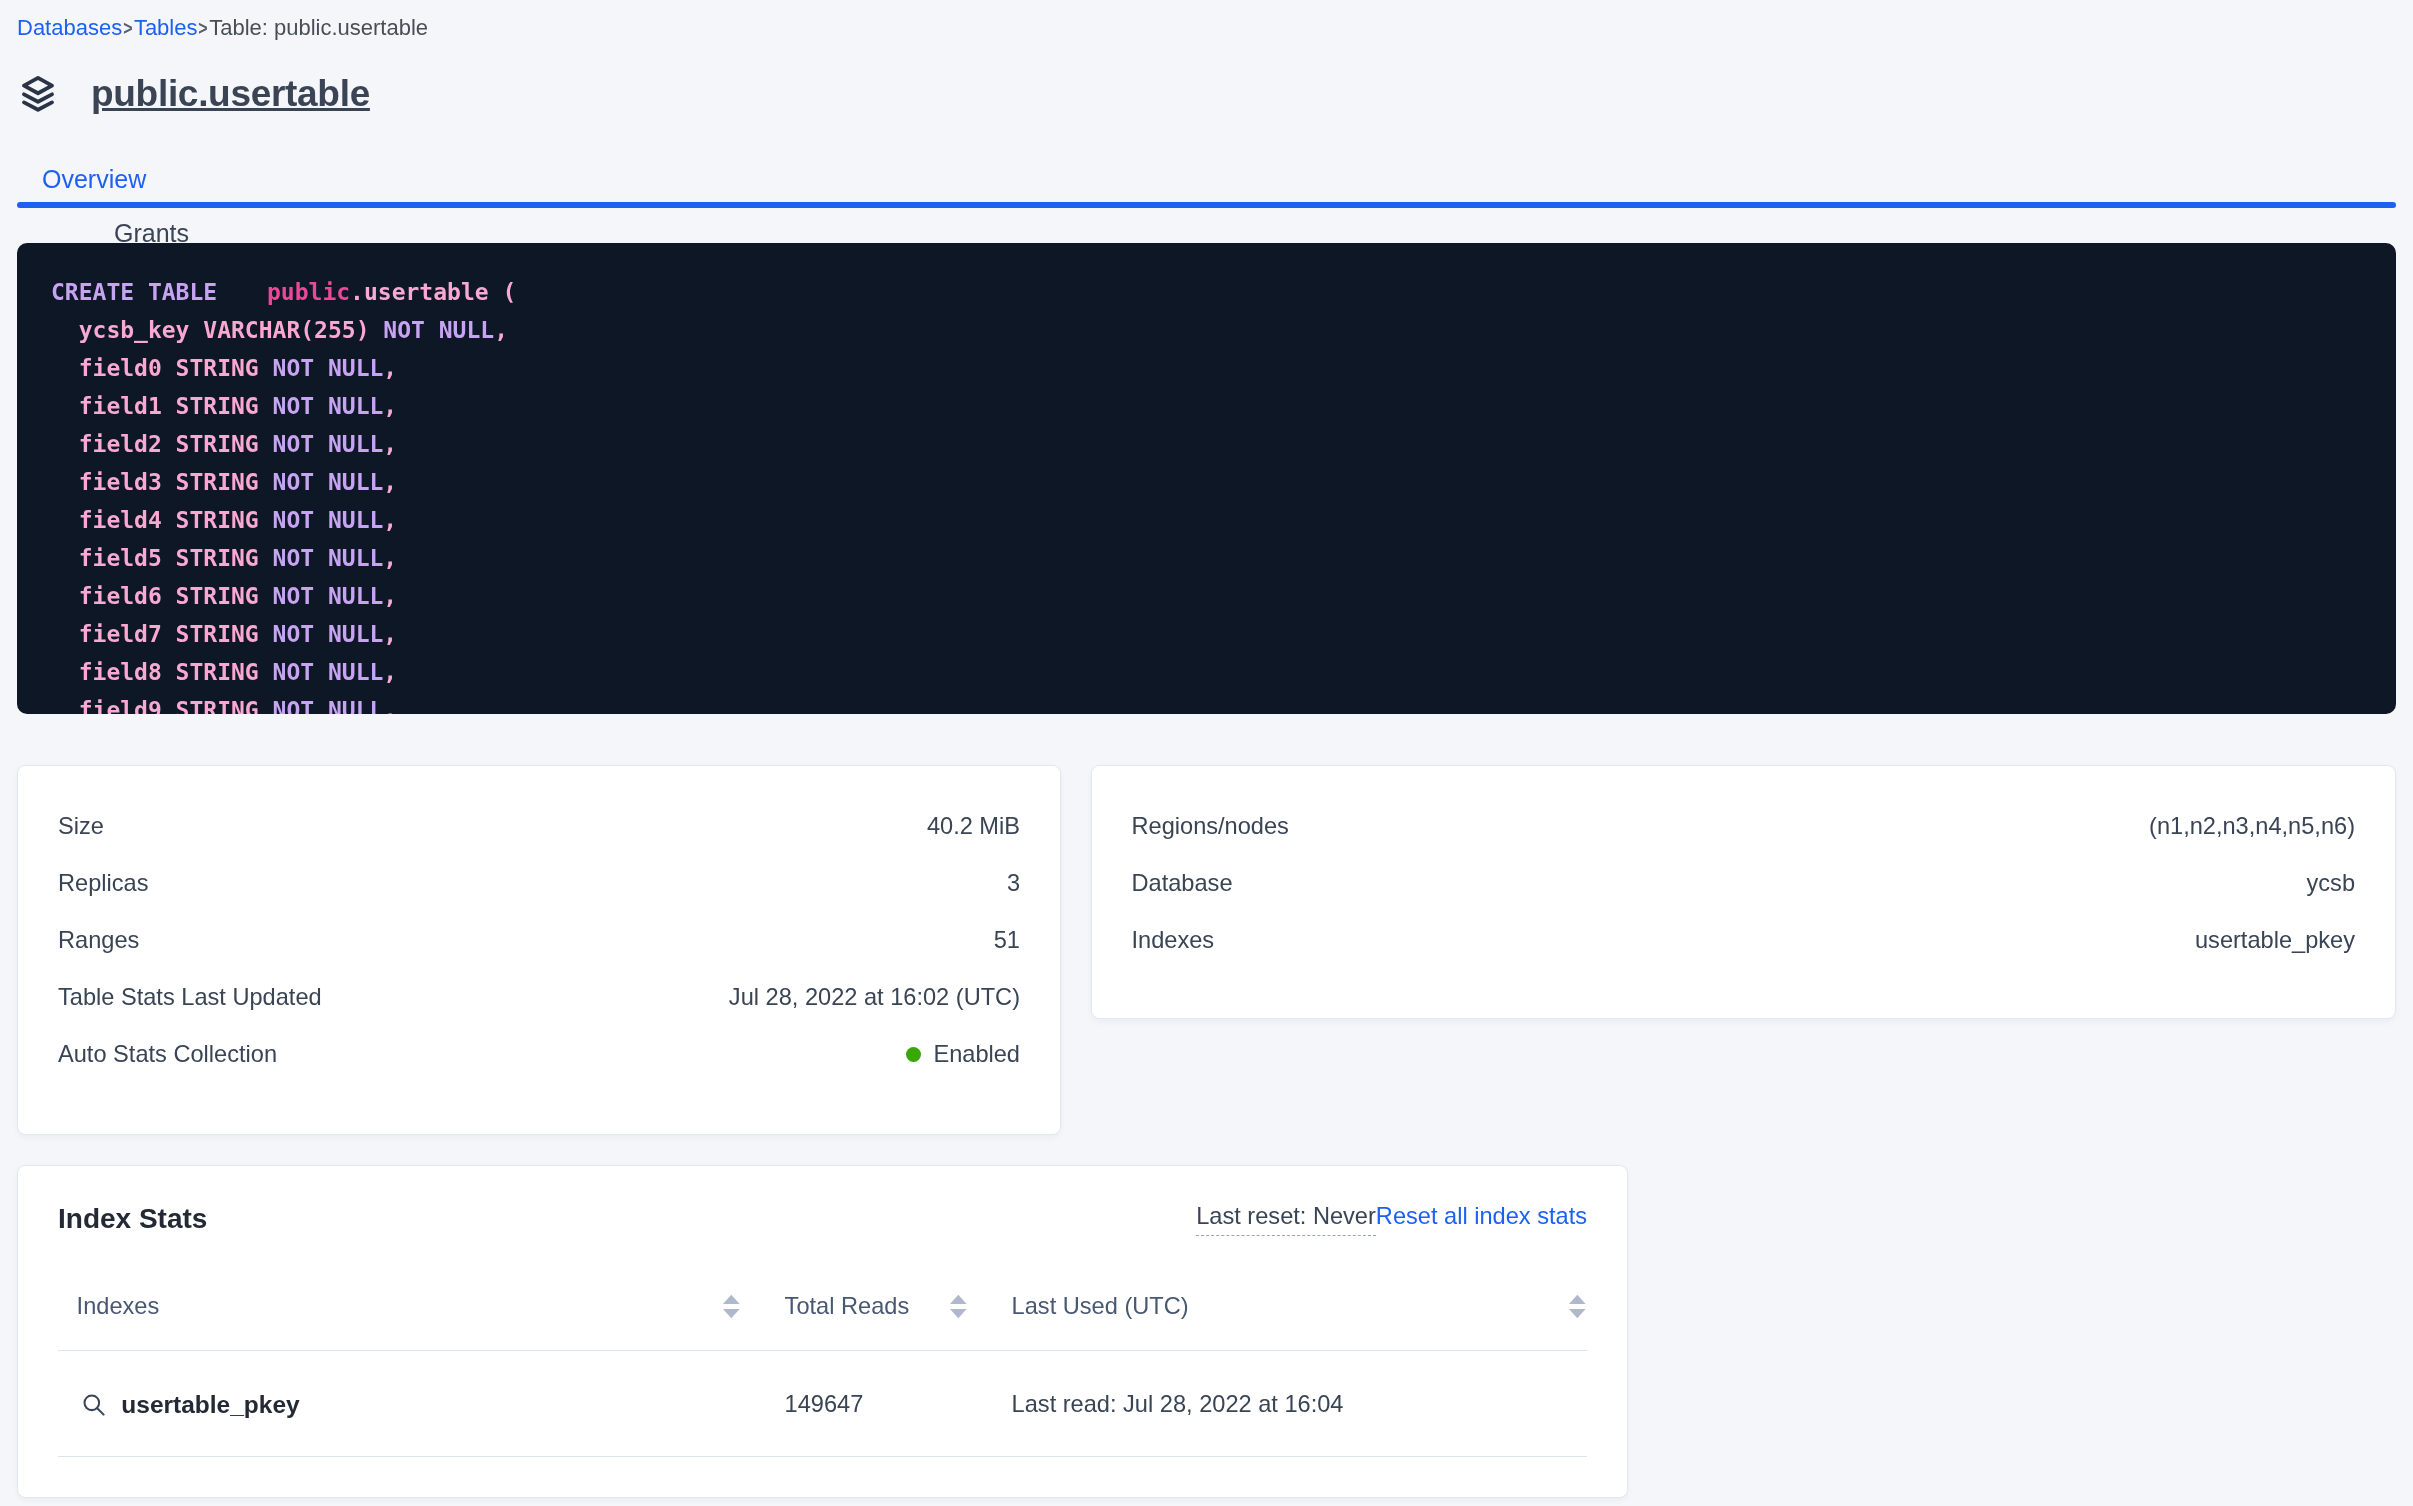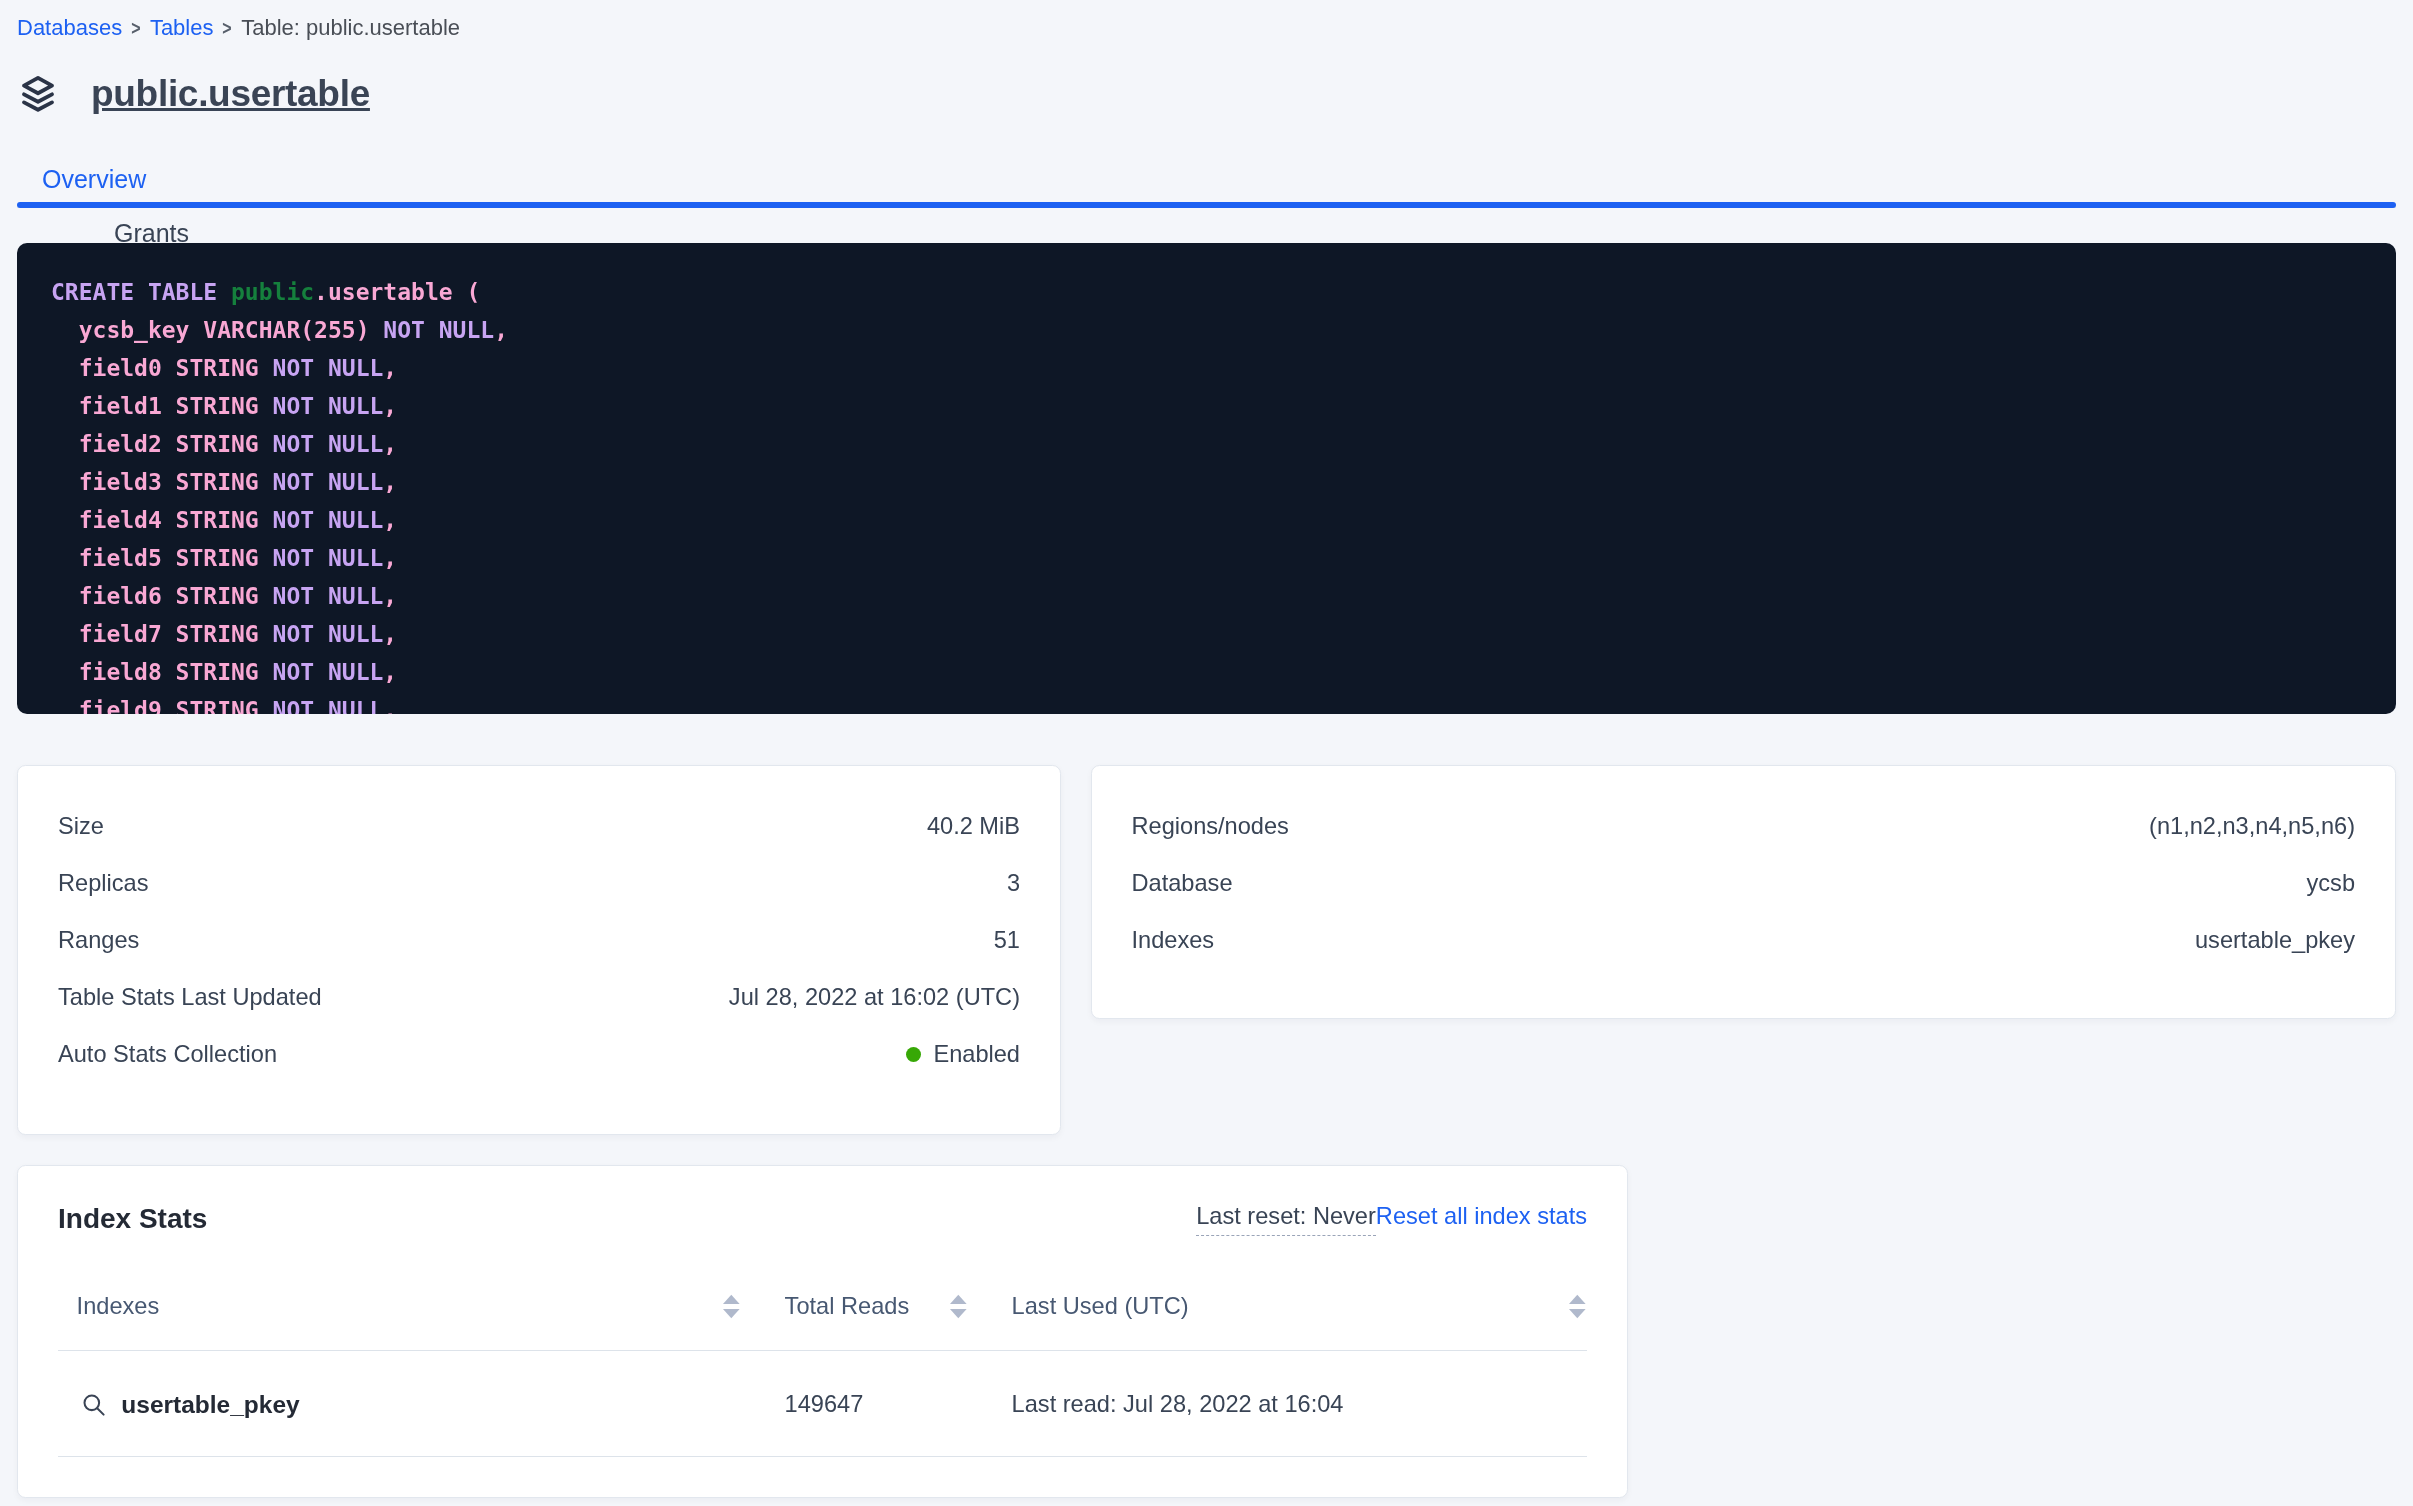--- a/index.html
+++ b/index.html
@@ -8,21 +8,21 @@
     background:#f4f6fa;
     font-family:"Liberation Sans", sans-serif;
     color:#394455;
     overflow:hidden;
   }
   .page { padding:0 17px; }
 
   
   .breadcrumb {
     padding-top:12px; height:44px;
-    display:flex; align-items:center; gap:8px;
+    display:flex; align-items:center; gap:0;
     font-size:22px;
   }
   .crumb-link { color:#1d61f2; cursor:pointer; }
   .crumb-sep { color:#575f6b; font-size:20px; font-weight:700; transform:scaleX(0.8); }
   .crumb-current { color:#494e56; }
 
   
   .title-row { margin-top:29px; height:42px; display:flex; align-items:center; gap:32px;text-decoration:underline; }
   .title-icon { width:42px; height:42px; flex:0 0 auto; }
   .page-title { font-size:37px; font-weight:700; color:#3a4455; letter-spacing:-0.3px; }
@@ -46,21 +46,21 @@
     background:#0e1726; border-radius:10px;
     padding:30px 34px 0 34px;
   }
   .code-line {
     white-space:pre;
     font-family:"DejaVu Sans Mono", monospace;
     font-weight:700; font-size:23px; line-height:38px;
     color:#e9edf4;
   }
   .tok-kw { color:#c7a4f2; }
-  .tok-db { color:#15803d; }
+  .tok-db { color:#ec4899;margin-left:36px; }
   .tok-p  { color:#f9a8d4; }
 
   
   .cards-row { margin-top:51px; display:flex; gap:29.5px; align-items:flex-start; }
   .card {
     background:#ffffff; border:0.8px solid #e2e7ee; border-radius:8.4px;
     box-shadow:0 2.5px 6.7px rgba(20,30,50,0.04);
   }
   .card-left  { width:1044px; padding:32px 40px 51px; }
   .card-right { flex:1; padding:32px 40px 49px; }

